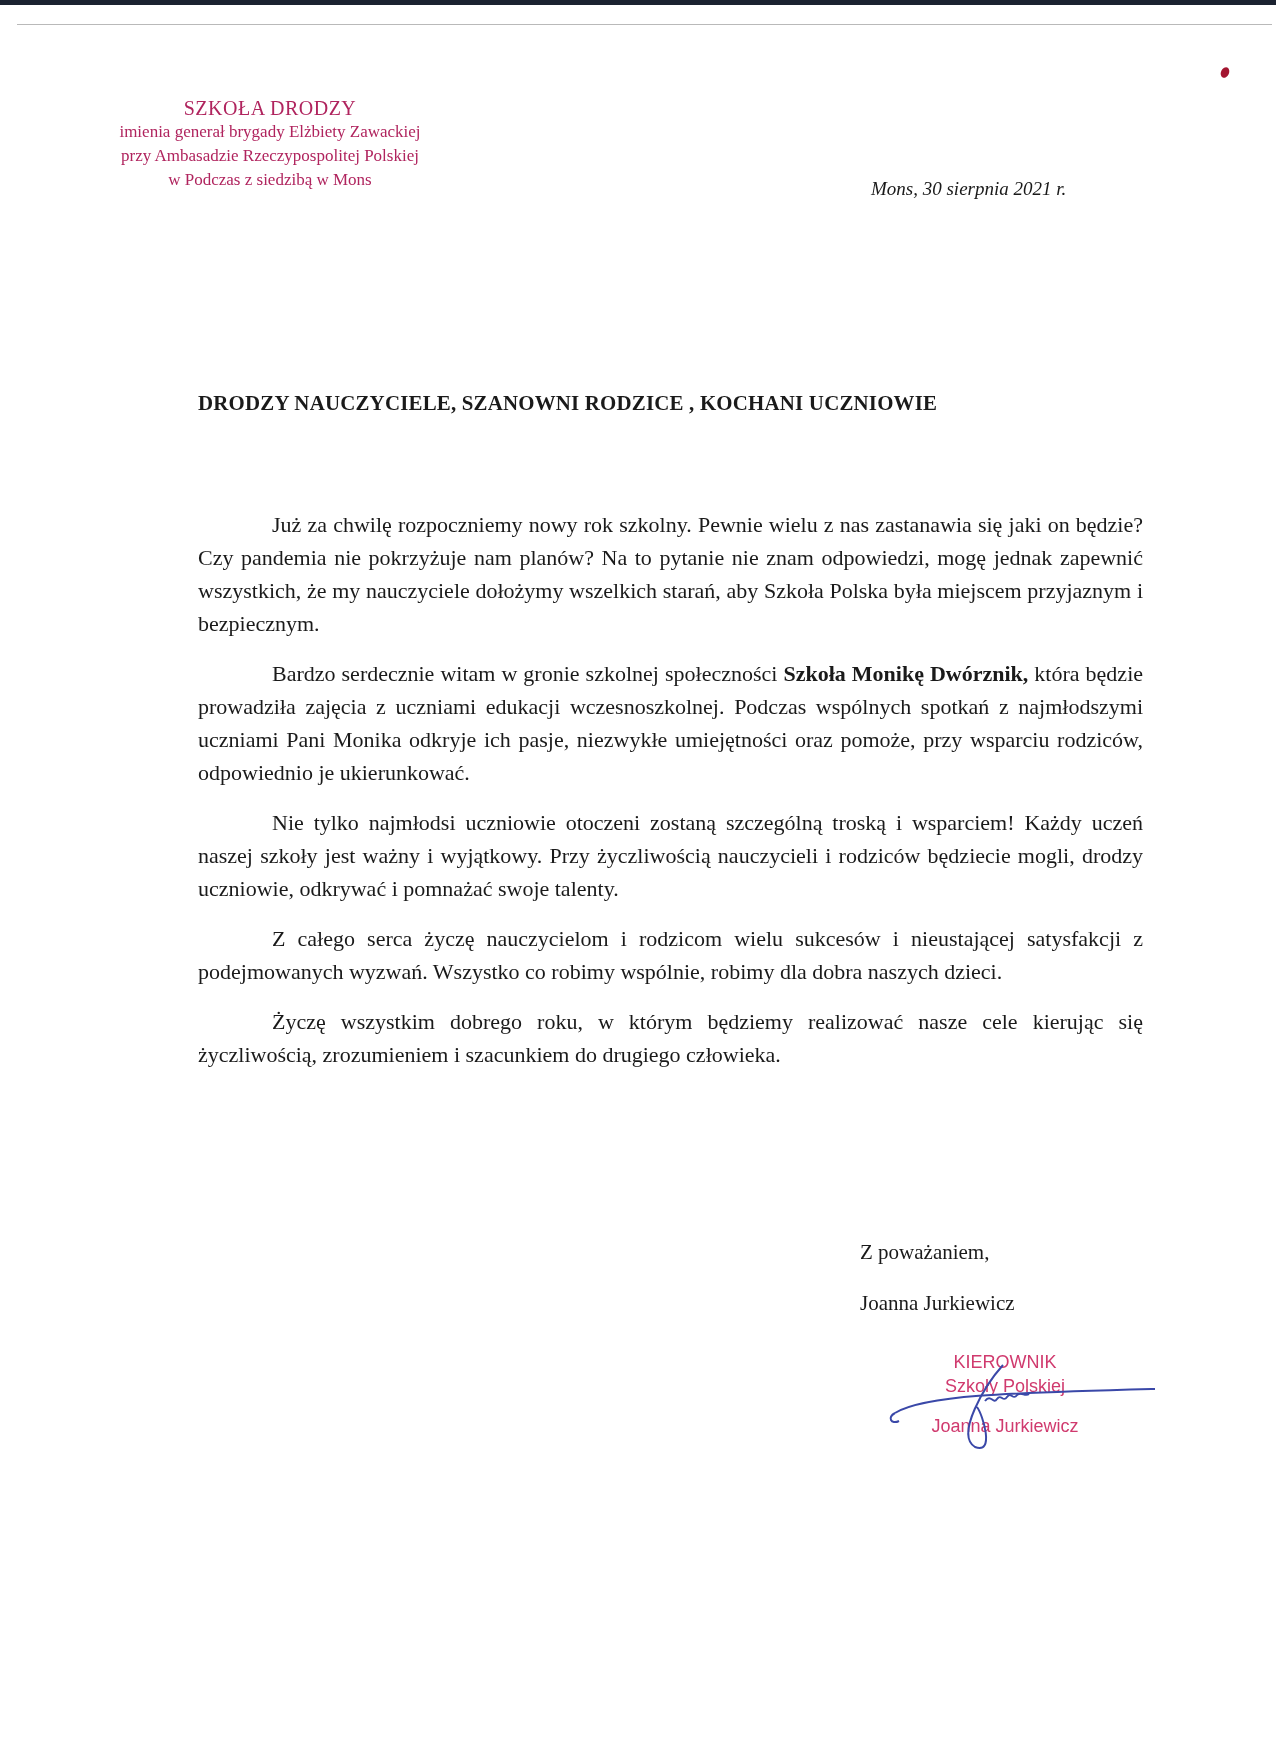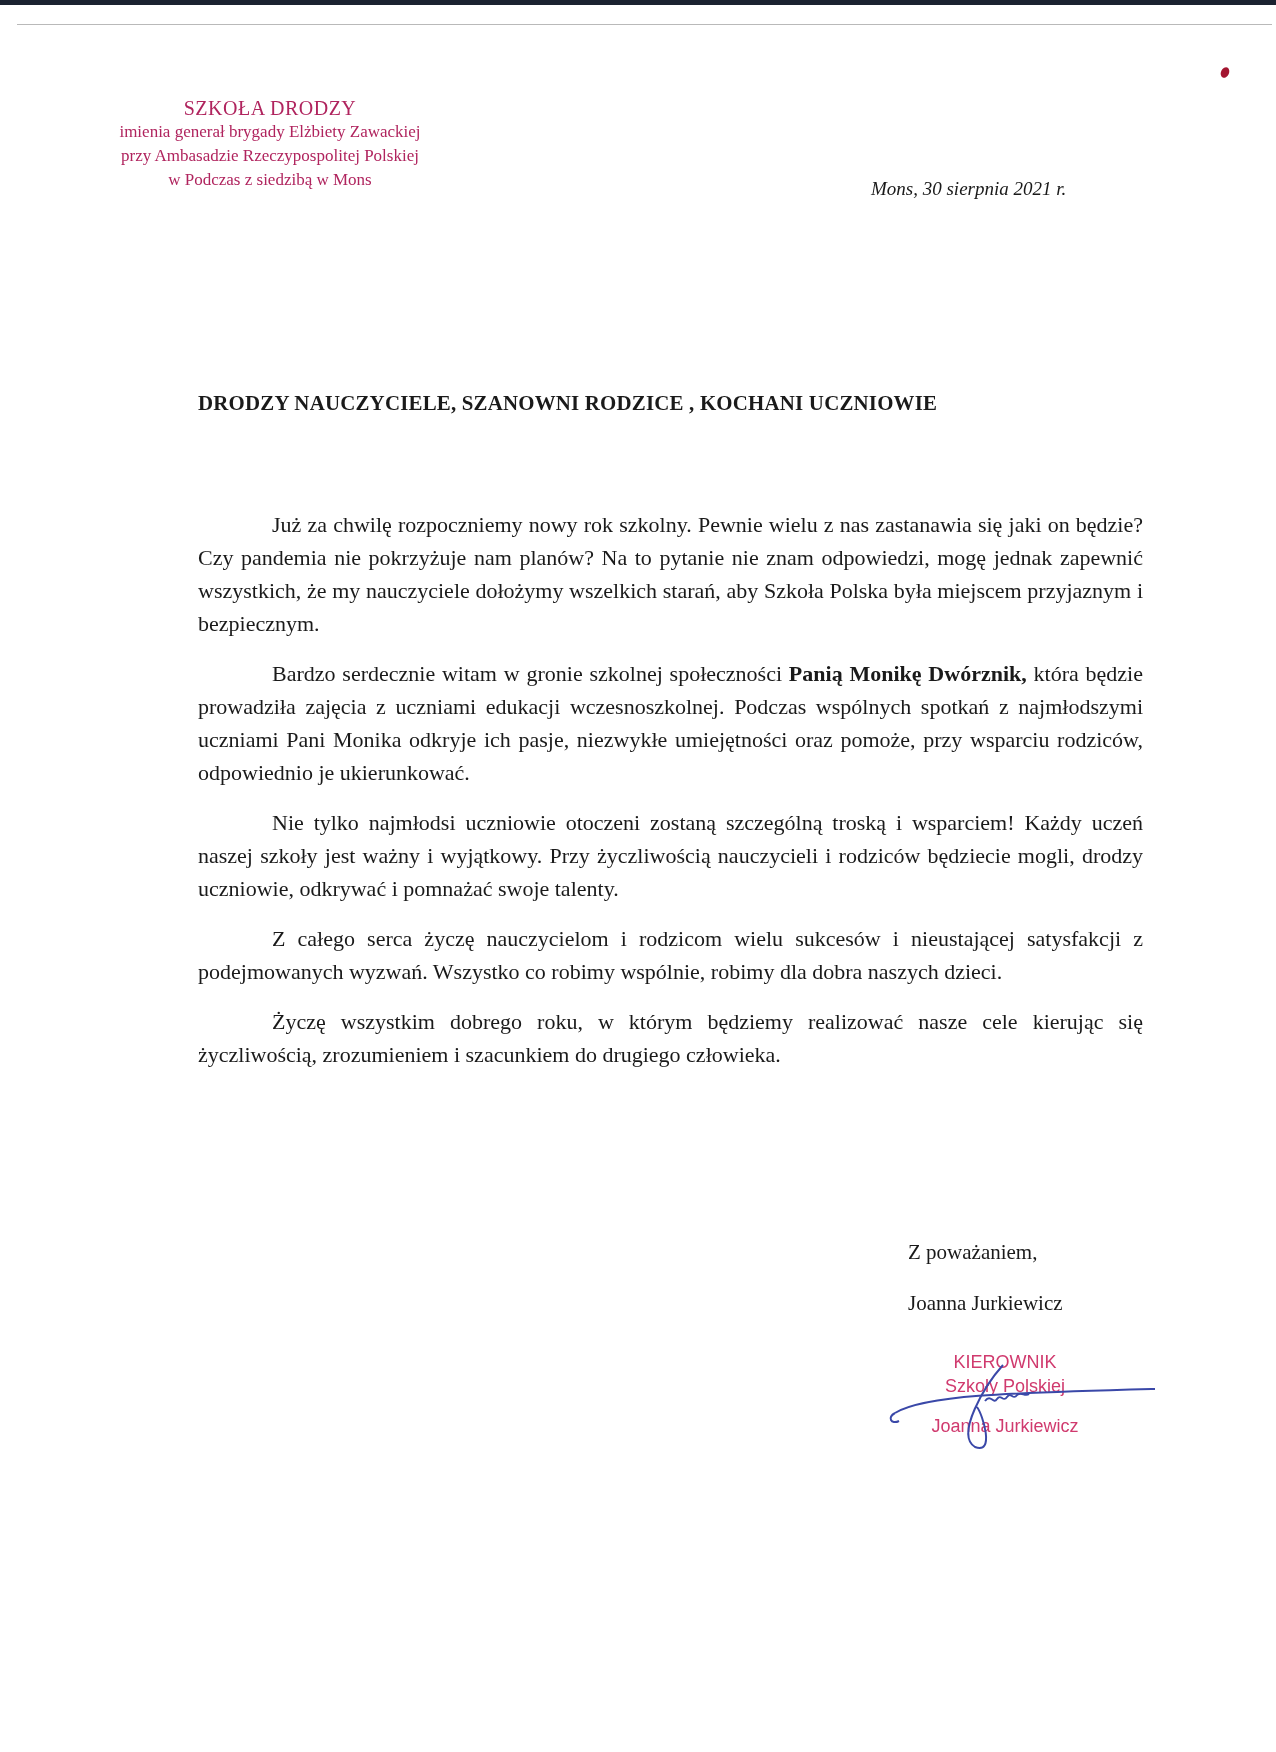--- a/index.html
+++ b/index.html
@@ -9,21 +9,21 @@
   .header { position:absolute; left:90px; top:96px; width:360px; text-align:center; color:#b0245e; font-family:"Liberation Serif", serif; }
   .header .h1 { font-size:20px; letter-spacing:0.5px; line-height:24px; }
   .header .hl { font-size:17px; line-height:24px; }
   .date { position:absolute; left:862px; top:178px; font-size:19px; font-style:italic;margin-left:9px; }
   .dot-red { position:absolute; left:1221px; top:67px; width:8px; height:11px; border-radius:50%; background:#a31530; transform:rotate(25deg); }
   .salutation { position:absolute; left:198px; top:390px; width:890px; font-family:"Liberation Serif", serif; font-weight:bold; font-size:22px; letter-spacing:0.2px; transform:scaleX(0.95); transform-origin:left; }
   .body { position:absolute; left:198px; top:492px; width:945px; font-size:22px; line-height:33px; text-align:justify; }
   .body p { margin:16px 0 17px 0; text-indent:74px; }
   .body b { font-weight:bold; }
   .closing { position:absolute; left:860px; top:1240px; font-size:21px; }
-  .closing div { margin-bottom:26px;margin-left:48px; }
+  .closing div { margin-bottom:26px; }
   .stamp { position:absolute; left:915px; top:1350px; width:180px; text-align:center; color:#d03a6e; font-family:"Liberation Sans", sans-serif; font-size:18px; line-height:24px; }
   .stamp .s3 { margin-top:16px; }
   .signature { position:absolute; left:885px; top:1355px; width:280px; height:110px; }
 </style>
 </head>
 <body>
 
 <div class="topbar"></div>
 <div class="topline"></div>
 <div class="dot-red"></div>
@@ -34,21 +34,21 @@
   <div class="hl">przy Ambasadzie Rzeczypospolitej Polskiej</div>
   <div class="hl">w Podczas z siedzibą w Mons</div>
 </div>
 
 <div class="date">Mons, 30 sierpnia 2021 r.</div>
 
 <div class="salutation">DRODZY NAUCZYCIELE,  SZANOWNI RODZICE , KOCHANI  UCZNIOWIE</div>
 
 <div class="body">
   <p>Już za chwilę  rozpoczniemy nowy rok szkolny. Pewnie wielu z nas zastanawia się jaki on będzie? Czy pandemia nie pokrzyżuje nam planów? Na to pytanie nie znam odpowiedzi, mogę jednak zapewnić wszystkich, że my nauczyciele dołożymy wszelkich starań, aby Szkoła Polska była miejscem przyjaznym i bezpiecznym.</p>
-  <p><span>Bardzo serdecznie witam w gronie szkolnej społeczności </span><b>Panią Monikę Dwórznik,</b><span> która będzie prowadziła zajęcia z uczniami edukacji wczesnoszkolnej. Podczas wspólnych spotkań z najmłodszymi uczniami Pani Monika odkryje ich pasje, niezwykłe umiejętności oraz  pomoże, przy wsparciu rodziców,  odpowiednio je ukierunkować.</span></p>
+  <p><span>Bardzo serdecznie witam w gronie szkolnej społeczności </span><b>Szkoła Monikę Dwórznik,</b><span> która będzie prowadziła zajęcia z uczniami edukacji wczesnoszkolnej. Podczas wspólnych spotkań z najmłodszymi uczniami Pani Monika odkryje ich pasje, niezwykłe umiejętności oraz  pomoże, przy wsparciu rodziców,  odpowiednio je ukierunkować.</span></p>
   <p>Nie tylko najmłodsi uczniowie otoczeni zostaną szczególną troską i wsparciem! Każdy uczeń naszej szkoły jest ważny i wyjątkowy. Przy życzliwością nauczycieli i rodziców będziecie mogli, drodzy uczniowie,  odkrywać i pomnażać swoje talenty.</p>
   <p>Z całego serca życzę nauczycielom i rodzicom wielu sukcesów i nieustającej satysfakcji z podejmowanych wyzwań. Wszystko co robimy wspólnie, robimy dla dobra naszych dzieci.</p>
   <p>Życzę wszystkim dobrego roku, w którym będziemy realizować nasze cele kierując się życzliwością, zrozumieniem i szacunkiem do drugiego człowieka.</p>
 </div>
 
 <div class="closing">
   <div>Z poważaniem,</div>
   <div>Joanna Jurkiewicz</div>
 </div>
 

